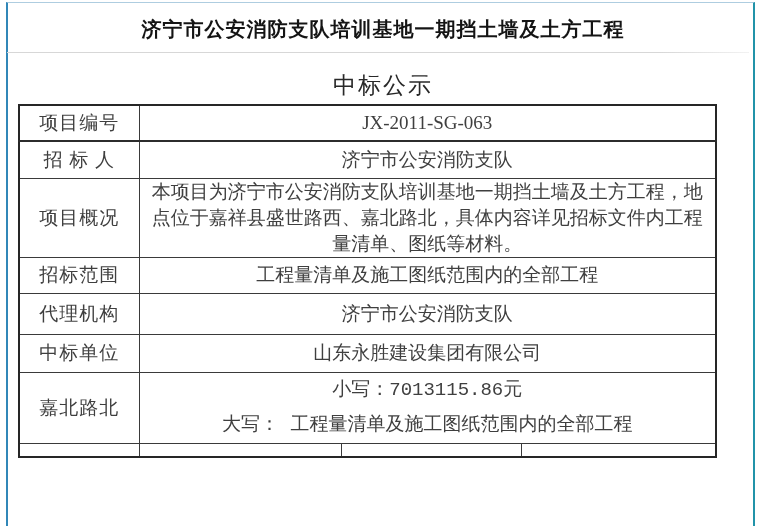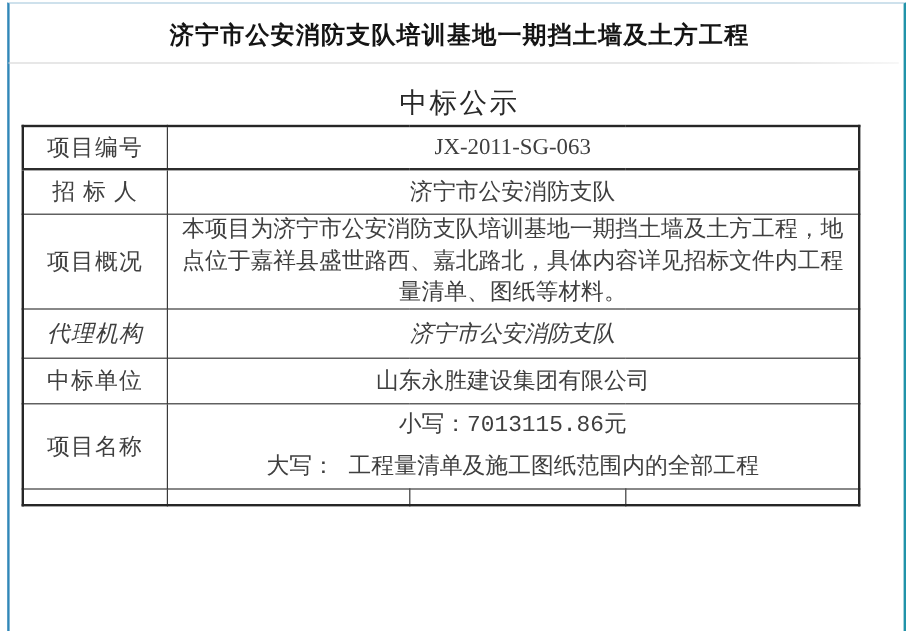--- a/index.html
+++ b/index.html
@@ -81,21 +81,21 @@
   td.val-left {
     text-align: left;
     padding: 0 9px;
     line-height: 26px;
   }
   td.val-price { padding: 0; font-family: Liberation Mono, monospace; }
   .price-line { line-height: 35px; }
   .h38 { height: 36px; }
   .h39 { height: 37px; }
   .h69 { height: 67px; }
-  .h43 { height: 41px; font-style: italic; }
+  .h43 { height: 41px; }
   .h40 { height: 38px; margin-top: 16px; }
   .h72 { height: 70px; }
   tr.partial td { height: 12px; border-top: 1px solid #3a3a3a; }
 </style>
 </head>
 <body>
 
 <div class="page-frame"></div>
 
 <div class="doc-title">济宁市公安消防支队培训基地一期挡土墙及土方工程</div>
@@ -117,30 +117,34 @@
     <td colspan="3">JX-2011-SG-063</td>
   </tr>
   <tr class="h39">
     <td class="lbl">招 标 人</td>
     <td colspan="3">济宁市公安消防支队</td>
   </tr>
   <tr class="h69">
     <td class="lbl">项目概况</td>
     <td colspan="3" class="val-left">本项目为济宁市公安消防支队培训基地一期挡土墙及土方工程，地点位于嘉祥县盛世路西、嘉北路北，具体内容详见招标文件内工程量清单、图纸等材料。</td>
   </tr>
+  <tr class="h38">
+    <td class="lbl">招标范围</td>
+    <td colspan="3">工程量清单及施工图纸范围内的全部工程</td>
+  </tr>
   <tr class="h43">
     <td class="lbl">代理机构</td>
     <td colspan="3">济宁市公安消防支队</td>
   </tr>
   <tr class="h40">
     <td class="lbl">中标单位</td>
     <td colspan="3">山东永胜建设集团有限公司</td>
   </tr>
   <tr class="h72">
-    <td class="lbl">项目名称</td>
+    <td class="lbl">嘉北路北</td>
     <td colspan="3" class="val-price">
       <div class="price-line">小写：7013115.86元</div>
       <div class="price-line">大写： 工程量清单及施工图纸范围内的全部工程</div>
     </td>
   </tr>
   <tr class="partial">
     <td></td>
     <td></td>
     <td></td>
     <td></td>

